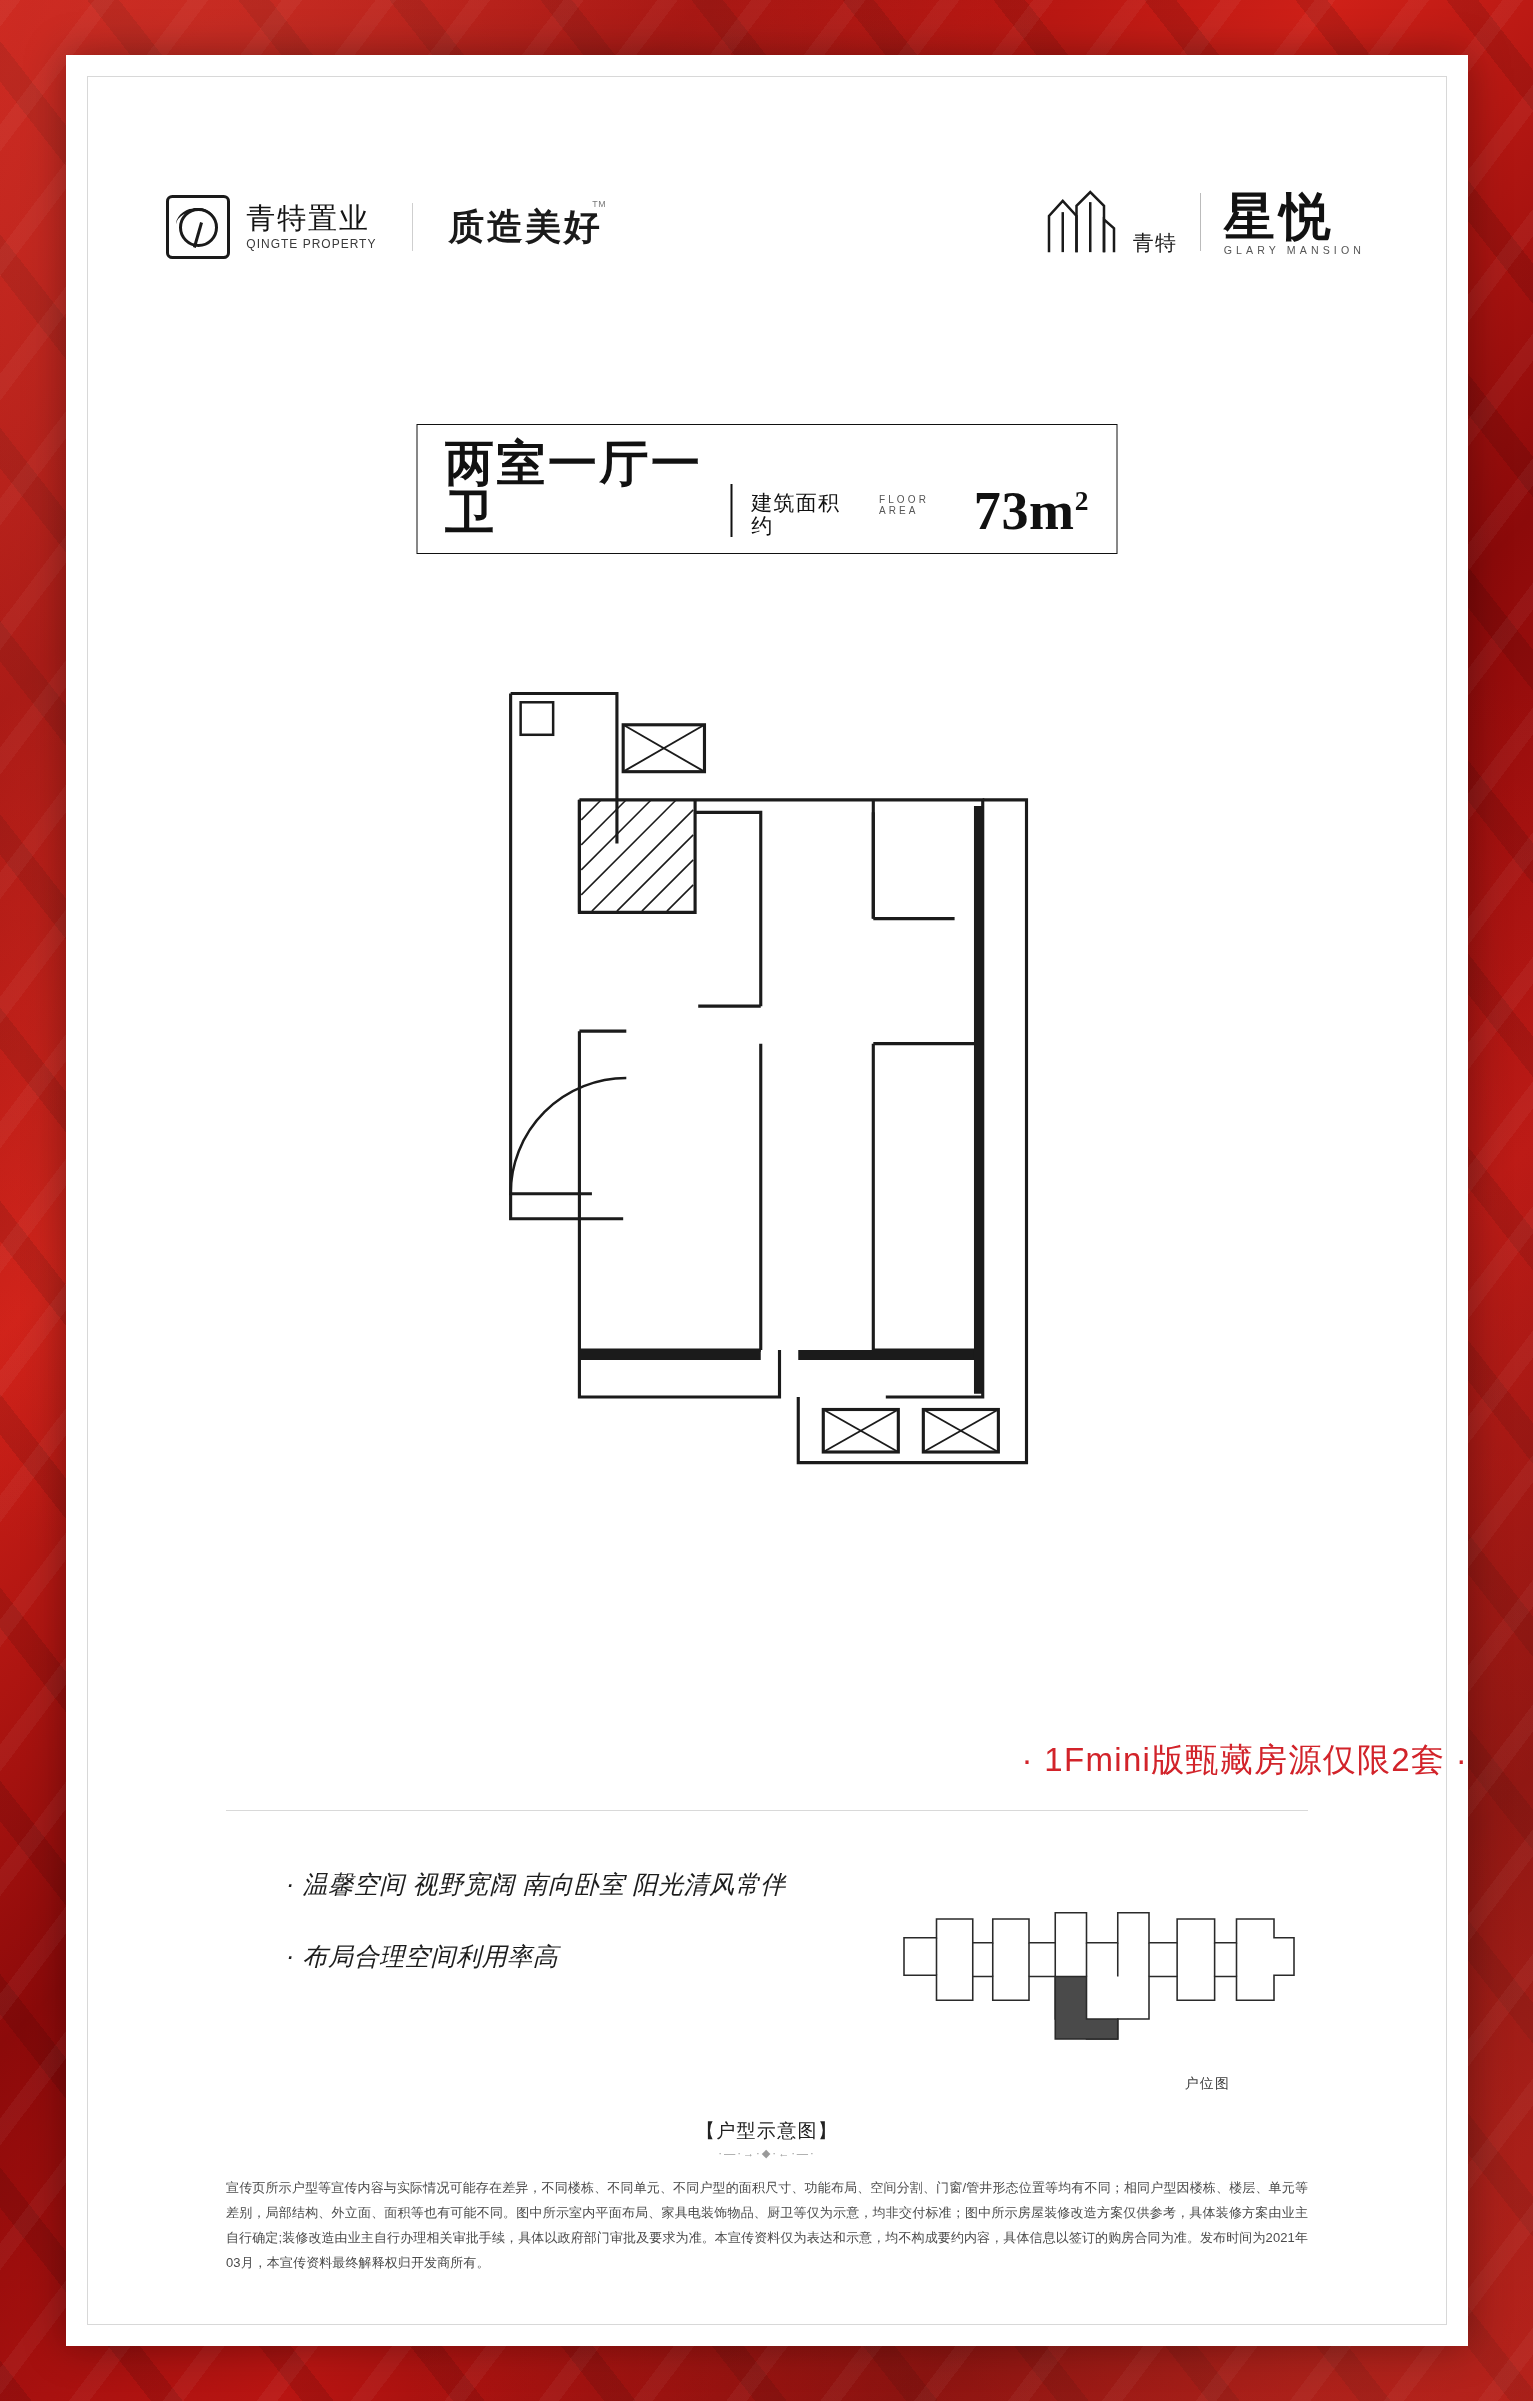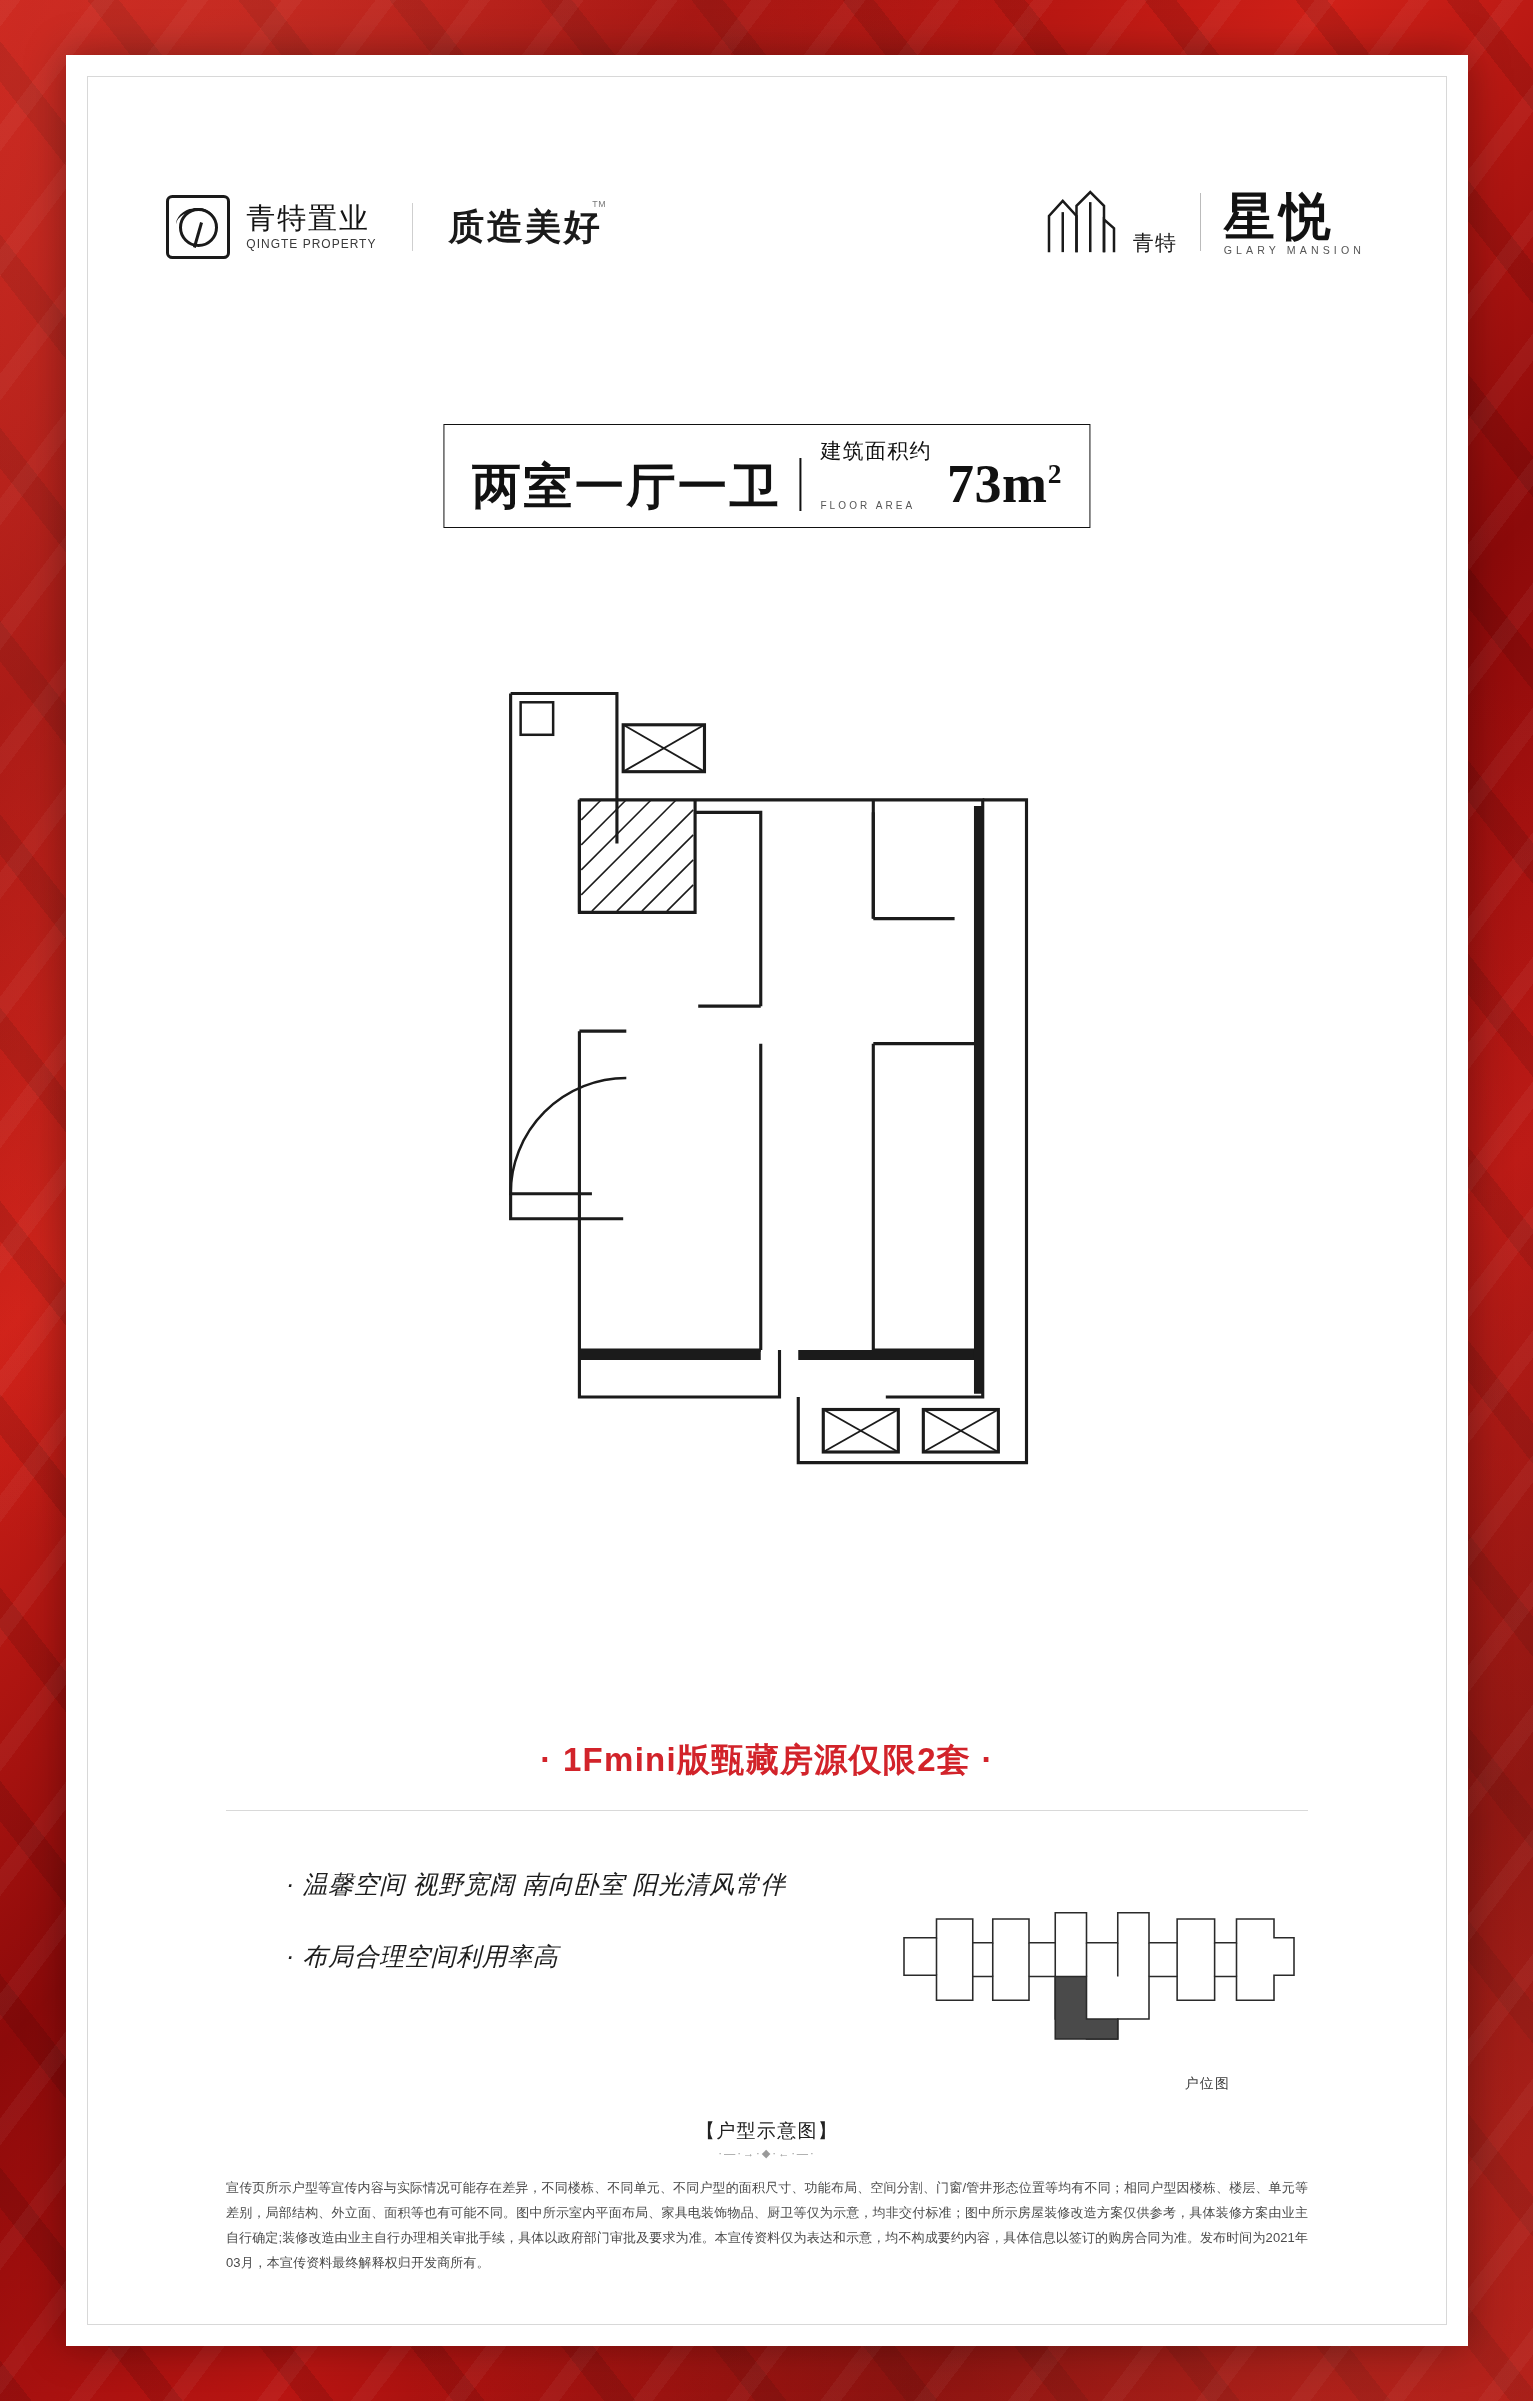--- a/index.html
+++ b/index.html
@@ -110,38 +110,38 @@
     position:absolute;left:50%;transform:translateX(-50%);top:369px;
     border:1.9px solid #111;padding:13.8px 27.5px 16.3px 27.5px;
     display:flex;align-items:flex-end;gap:15px;
   }
   .title-main{
     font-family:"Liberation Serif", serif;
     font-size:49px;font-weight:bold;color:#111;letter-spacing:2.5px;line-height:1;
   }
   .title-sep{width:1.9px;height:53px;background:#111;margin:0 3.8px;}
   .title-area-label{
-    display:flex;flex-direction:column;justify-content:flex-end;line-height:1.1;gap:34px;
+    display:flex;flex-direction:row;justify-content:flex-end;line-height:1.1;gap:34px;
   }
   .title-area-cn{font-size:21px;color:#111;letter-spacing:1.3px;}
   .title-area-en{font-size:10px;color:#555;letter-spacing:3.1px;margin-top:3.8px;}
   .title-area-val{
     font-family:"Liberation Serif", serif;
     font-size:54px;font-weight:bold;color:#111;line-height:0.95;letter-spacing:0.6px;
   }
   .title-area-val sup{font-size:27.5px;vertical-align:super;}
   
   .plan{
     position:absolute;left:50%;transform:translateX(-50%);top:601px;
     width:888px;height:1038px;
   }
   
   .redline{
-    position:absolute;left:0;right:0;top:1683px;text-align:center;
-    font-size:33px;font-weight:bold;color:#d2232a;letter-spacing:1.3px;
+    position:absolute;left:0;right:0;top:1683px;text-align:right;
+    font-size:33px;font-weight:normal;color:#d2232a;letter-spacing:1.3px;
     font-family:"Liberation Sans", sans-serif;
   }
   .hr{
     position:absolute;left:160px;right:160px;top:1755px;height:1.3px;background:#d9d9d9;
   }
   
   .bullets{
     position:absolute;left:220px;top:1814px;width:626px;font-style:italic;
   }
   .bullet{

